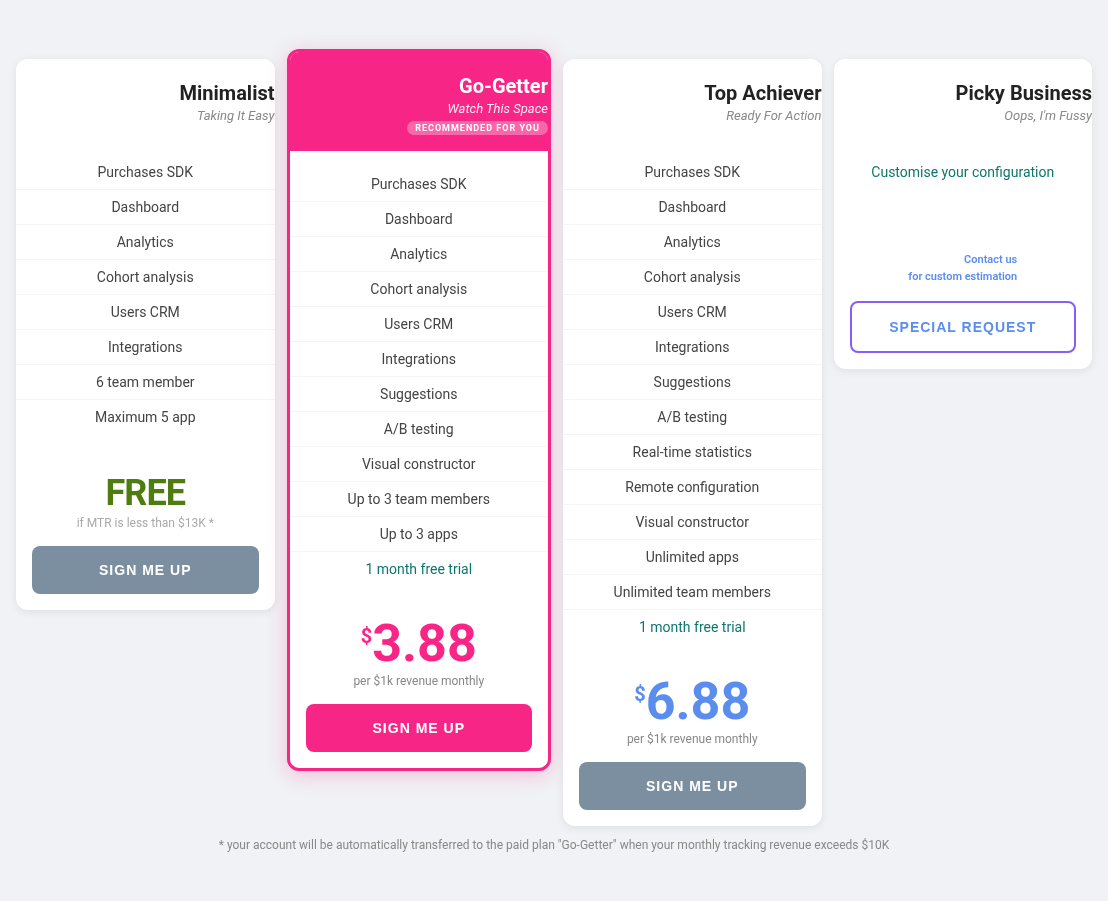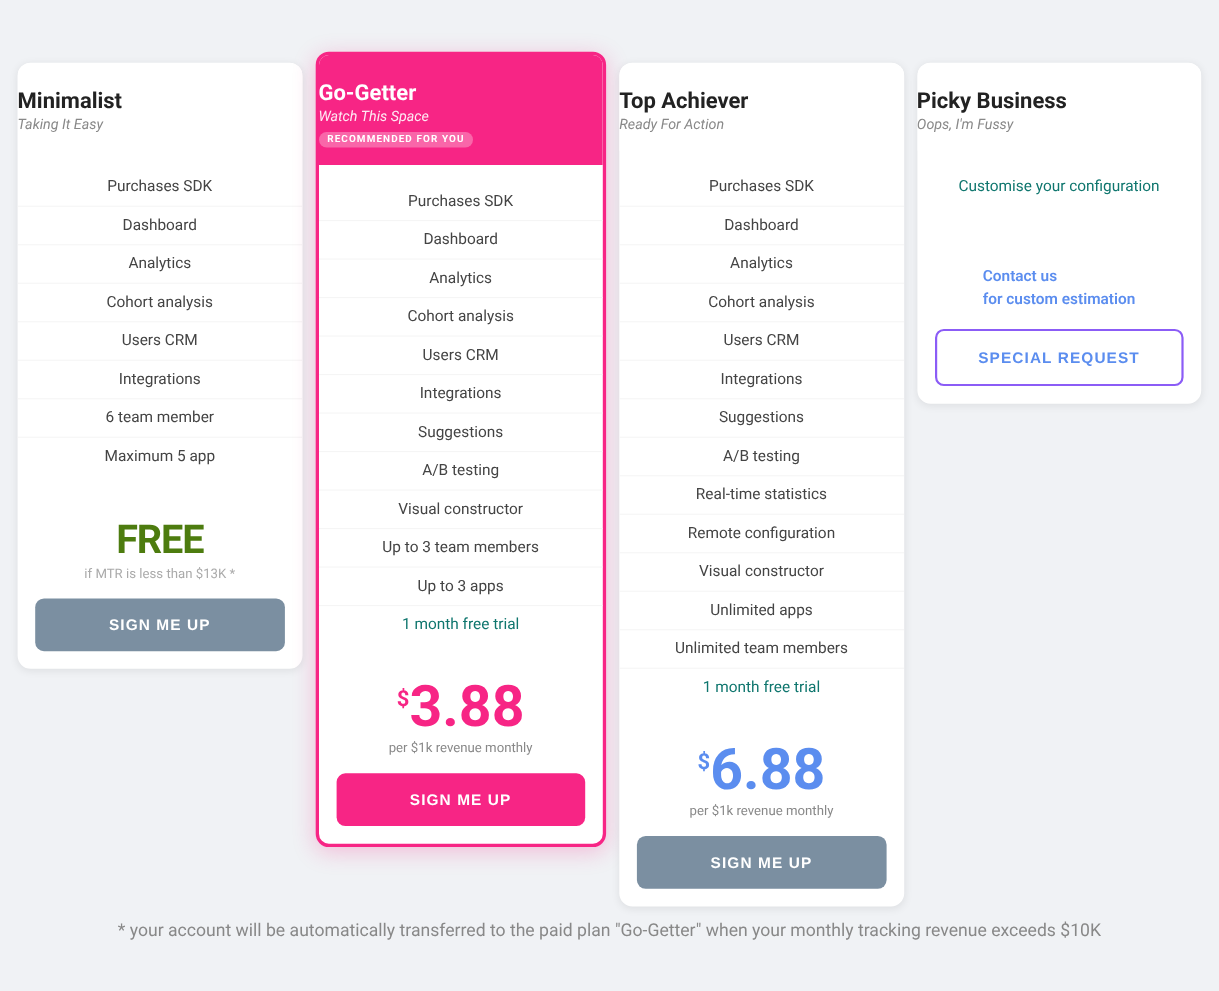--- a/index.html
+++ b/index.html
@@ -33,21 +33,21 @@
       box-shadow: 0 2px 8px rgba(0,0,0,0.08);
       overflow: hidden;
     }
     .plan-card.featured {
       border: 3px solid #f72585;
       margin-top: -10px;
       box-shadow: 0 4px 20px rgba(247,37,133,0.25);
     }
     .plan-header {
       padding: 22px 0 16px;
-      text-align: left;
+      text-align: right;
       background: #fff;
     }
     .plan-card.featured .plan-header {
       background: #f72585;
     }
     .plan-name {
       font-size: 20px;
       font-weight: 700;
       color: #222;
     }
@@ -136,25 +136,25 @@
       color: #888;
       margin-top: 4px;
     }
     .price-amount-blue {
       color: #5b8def;
     }
     .price-dollar-blue {
       color: #5b8def;
     }
     .contact-text {
-      font-size: 14px;
+      font-size: 11px;
       color: #5b8def;
       font-weight: 600;
       line-height: 1.5;
-      text-align: left;
+      text-align: right;
       margin-top: 10px;
     }
     .btn-section {
       padding: 16px;
     }
     .btn-signup {
       width: 100%;
       padding: 16px;
       border: none;
       border-radius: 8px;
@@ -171,21 +171,21 @@
     .btn-signup.featured {
       background: #f72585;
       color: #fff;
     }
     .btn-signup.outline {
       background: #fff;
       color: #5b8def;
       border: 2px solid #8b5cf6;
     }
     .footnote {
-      font-size: 16px;
+      font-size: 12px;
       color: #888;
       margin-top: 12px;
       text-align: center;
       max-width: 1000px;
     }
   </style>
 </head>
 <body>
 
 <div class="pricing-container" id="pricing-container">

